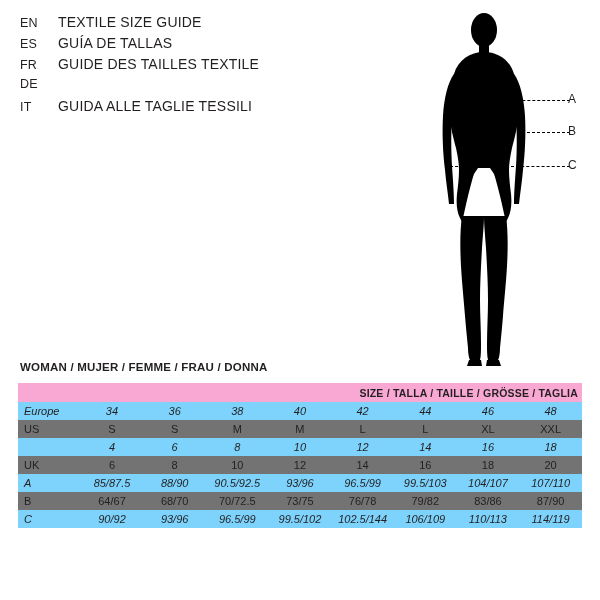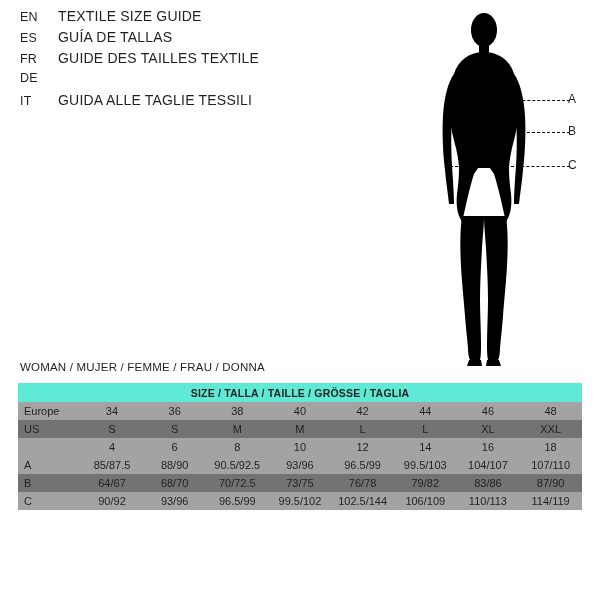--- a/index.html
+++ b/index.html
@@ -18,21 +18,21 @@
     position: relative;
     width: 600px;
     height: 600px;
     box-sizing: border-box;
   }
 
   
   .lang-block {
     position: absolute;
     left: 20px;
-    top: 8px;
+    top: 14px;
     width: 330px;
   }
   .lang-row {
     display: flex;
     align-items: baseline;
     height: 21px;
     font-size: 13px;
     letter-spacing: 0.2px;
   }
   .lang-code {
@@ -65,21 +65,21 @@
     font-size: 12px;
     color: #231f20;
   }
 
   
   .woman-heading {
     position: absolute;
     left: 20px;
     top: 361px;
     font-size: 11.5px;
-    font-weight: normal;
+    font-weight: bold;
     letter-spacing: 0.2px;
   }
 
   
   .table-wrap {
     position: absolute;
     left: 18px;
     top: 383px;
     width: 564px;
   }
@@ -90,29 +90,30 @@
     font-size: 11px;
   }
   table.size-table td {
     height: 18px;
     padding: 0 4px;
     text-align: center;
     color: #231f20;
     border: none;
   }
   table.size-table tr.head td {
-    background: #5eead4;
-    text-align: center;
+    background: #f9a8d4;
+    text-align: right;
     font-weight: bold;
     font-size: 10.5px;
     letter-spacing: 0.2px;
     height: 19px;
   }
   table.size-table tr.odd td {
-    background: #a3a3a3;
+    background: #7dd3fc;
+    font-style: italic;
   }
   table.size-table tr.even td {
     background: #737373;
   }
   table.size-table td.rowlabel {
     text-align: left;
     padding-left: 6px;
     width: 84px;
   }
 
@@ -267,20 +268,31 @@
           <td>4</td>
           <td>6</td>
           <td>8</td>
           <td>10</td>
           <td>12</td>
           <td>14</td>
           <td>16</td>
           <td>18</td>
         </tr>
 
+        <tr class="even">
+          <td class="rowlabel">UK</td>
+          <td>6</td>
+          <td>8</td>
+          <td>10</td>
+          <td>12</td>
+          <td>14</td>
+          <td>16</td>
+          <td>18</td>
+          <td>20</td>
+        </tr>
 
         <tr class="odd">
           <td class="rowlabel">A</td>
           <td>85/87.5</td>
           <td>88/90</td>
           <td>90.5/92.5</td>
           <td>93/96</td>
           <td>96.5/99</td>
           <td>99.5/103</td>
           <td>104/107</td>

